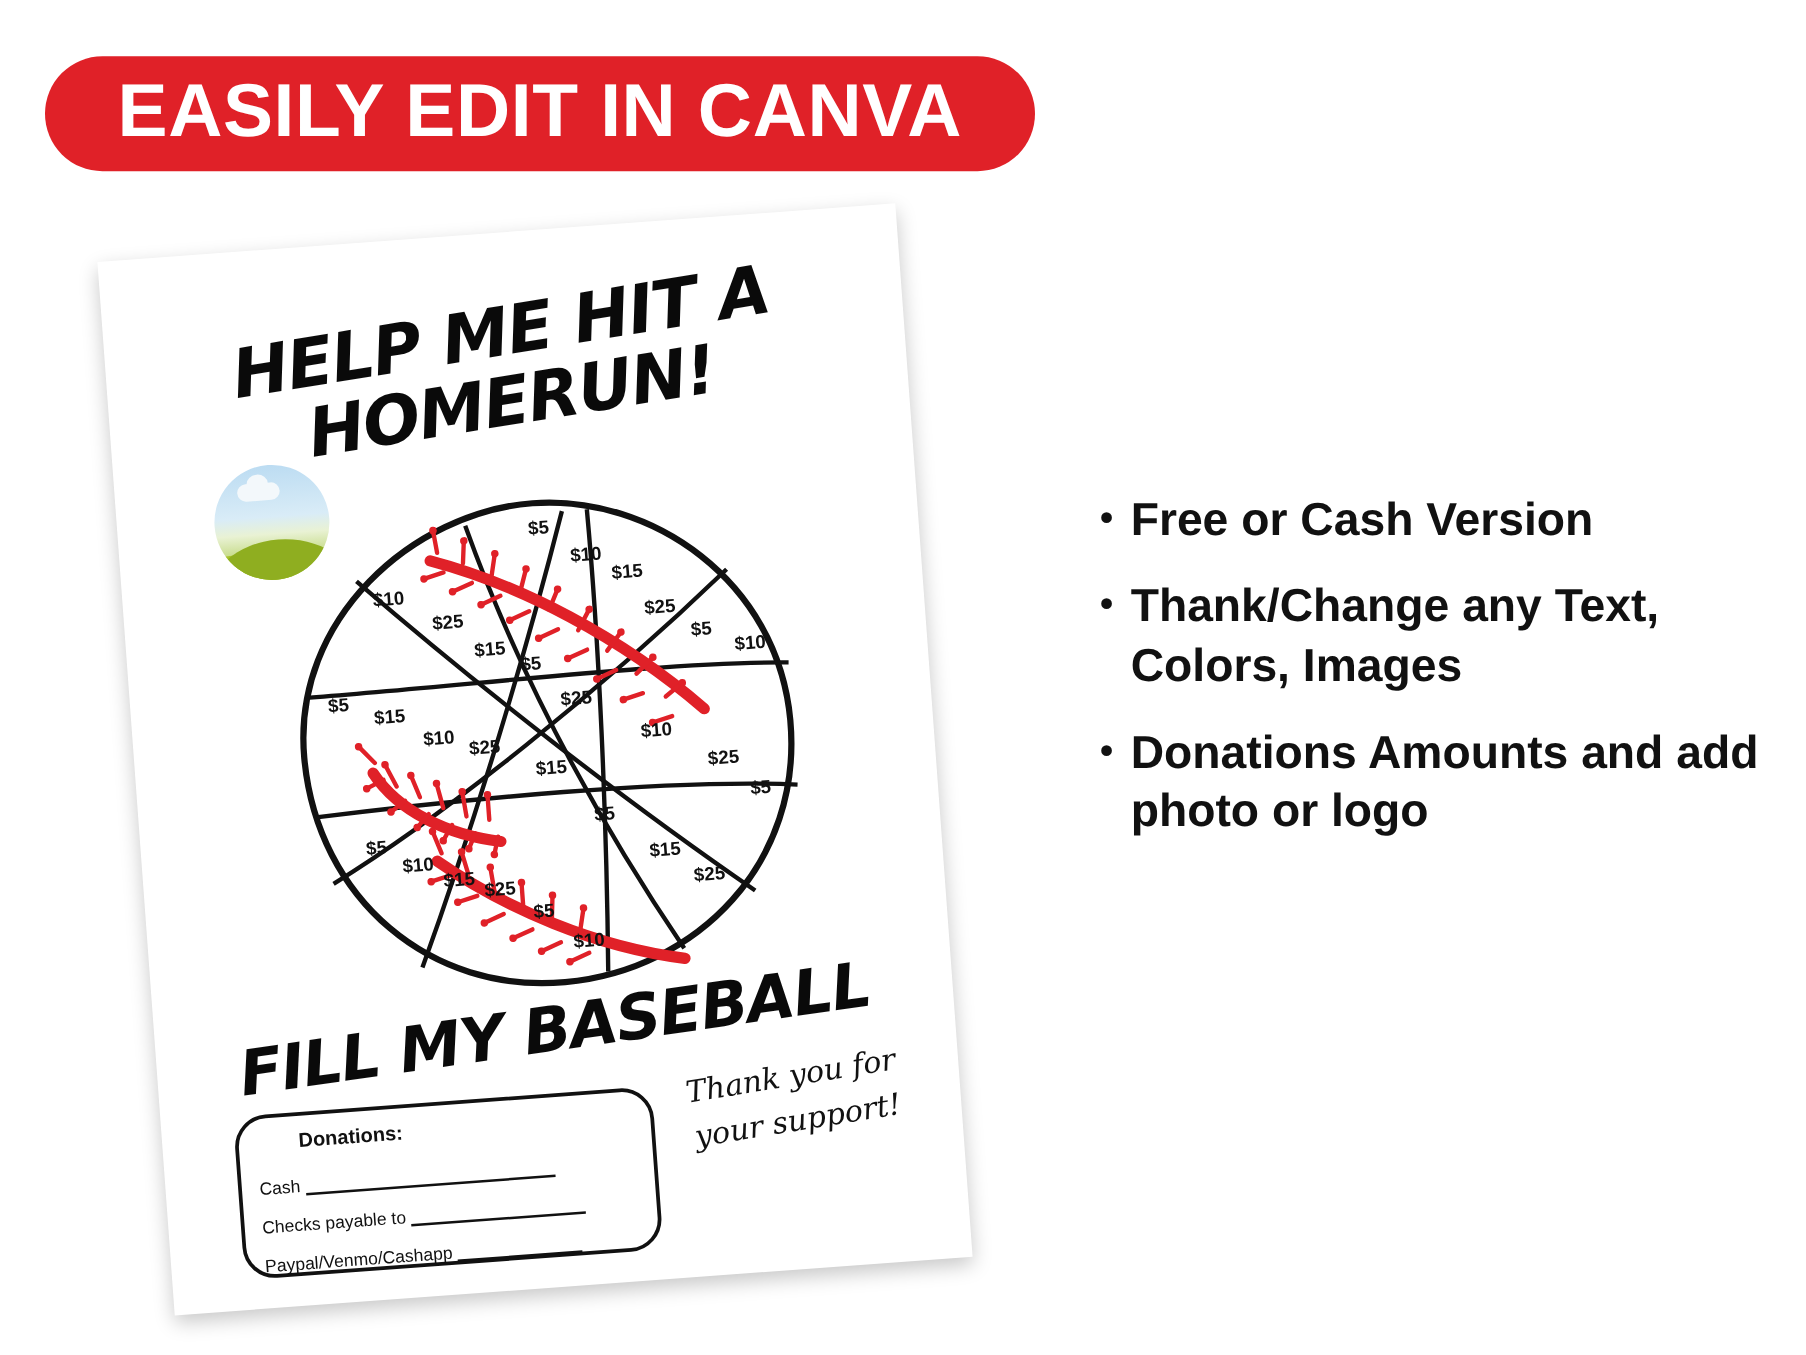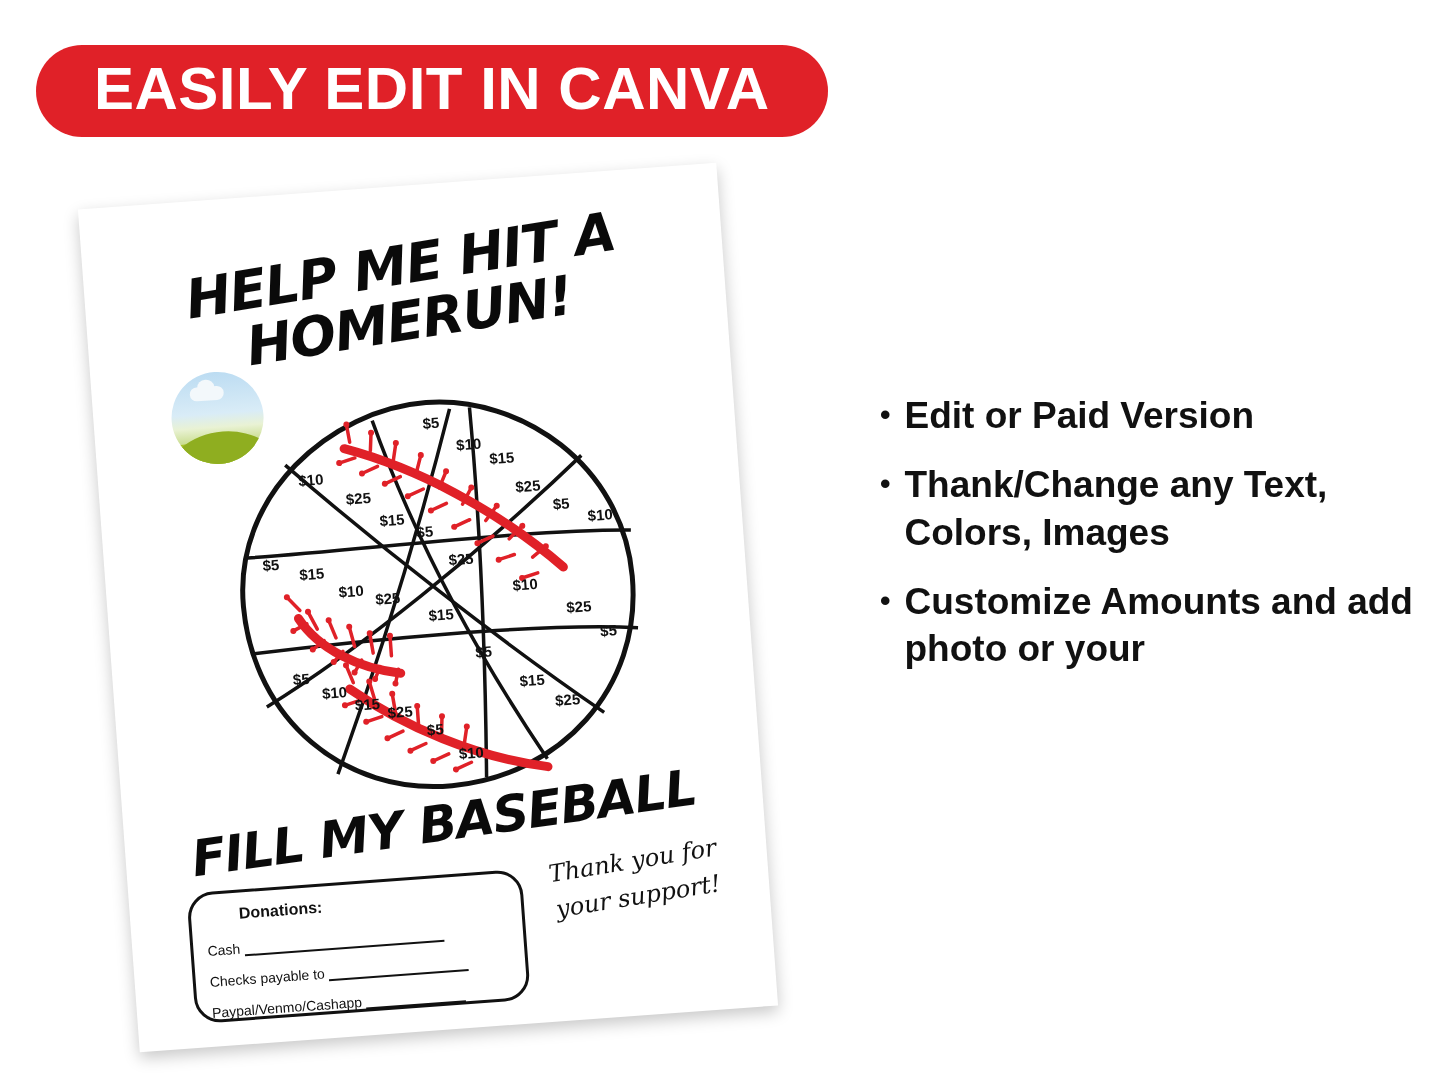--- a/index.html
+++ b/index.html
@@ -233,29 +233,29 @@
 </head>
 <body>
 
 <div class="banner-wrap">
   <div class="banner">EASILY EDIT IN CANVA</div>
 </div>
 
 <div class="features">
   <div class="feature-item">
     <span class="bullet">•</span>
-    <span class="feature-text">Edit or Paid Version</span>
+    <span class="feature-text">Free or Cash Version</span>
   </div>
   <div class="feature-item">
     <span class="bullet">•</span>
     <span class="feature-text">Thank/Change any Text, Colors, Images</span>
   </div>
   <div class="feature-item">
     <span class="bullet">•</span>
-    <span class="feature-text">Customize Amounts and add photo or your</span>
+    <span class="feature-text">Donations Amounts and add photo or logo</span>
   </div>
 </div>
 
 <div class="flyer-wrap">
   <div class="flyer">
 
     <div class="title">
       <span class="l1">HELP ME HIT A</span>
       <span class="l2">HOMERUN!</span>
     </div>

